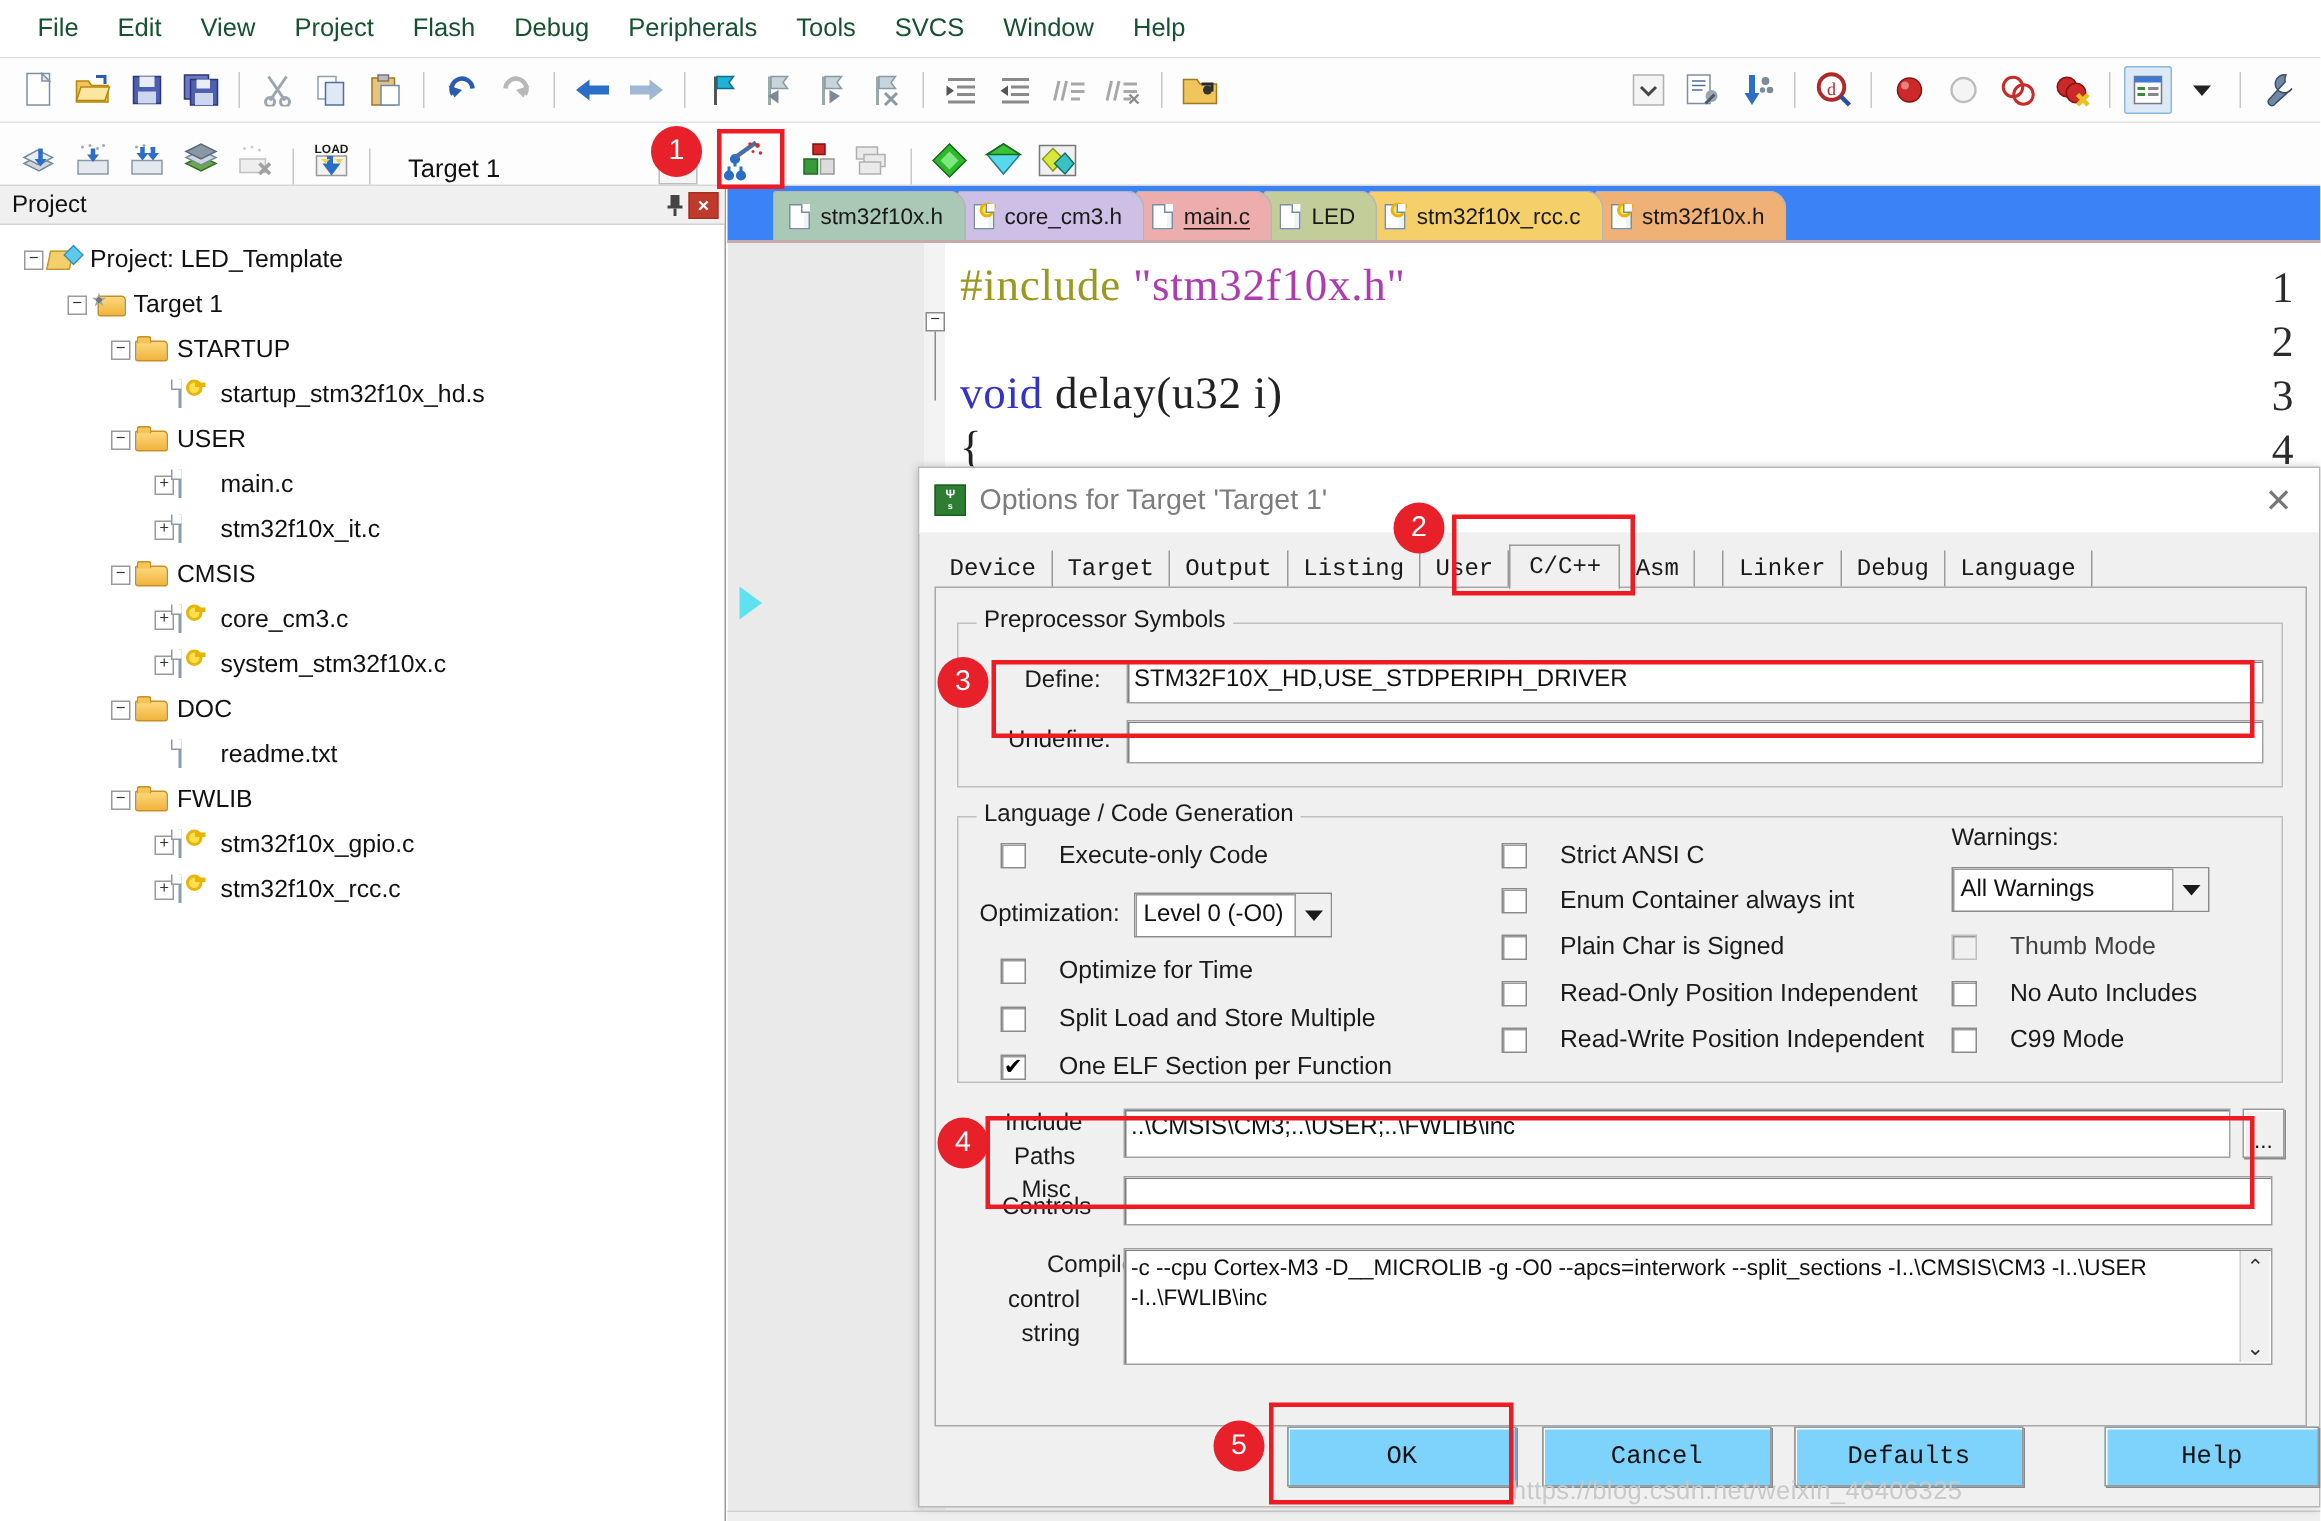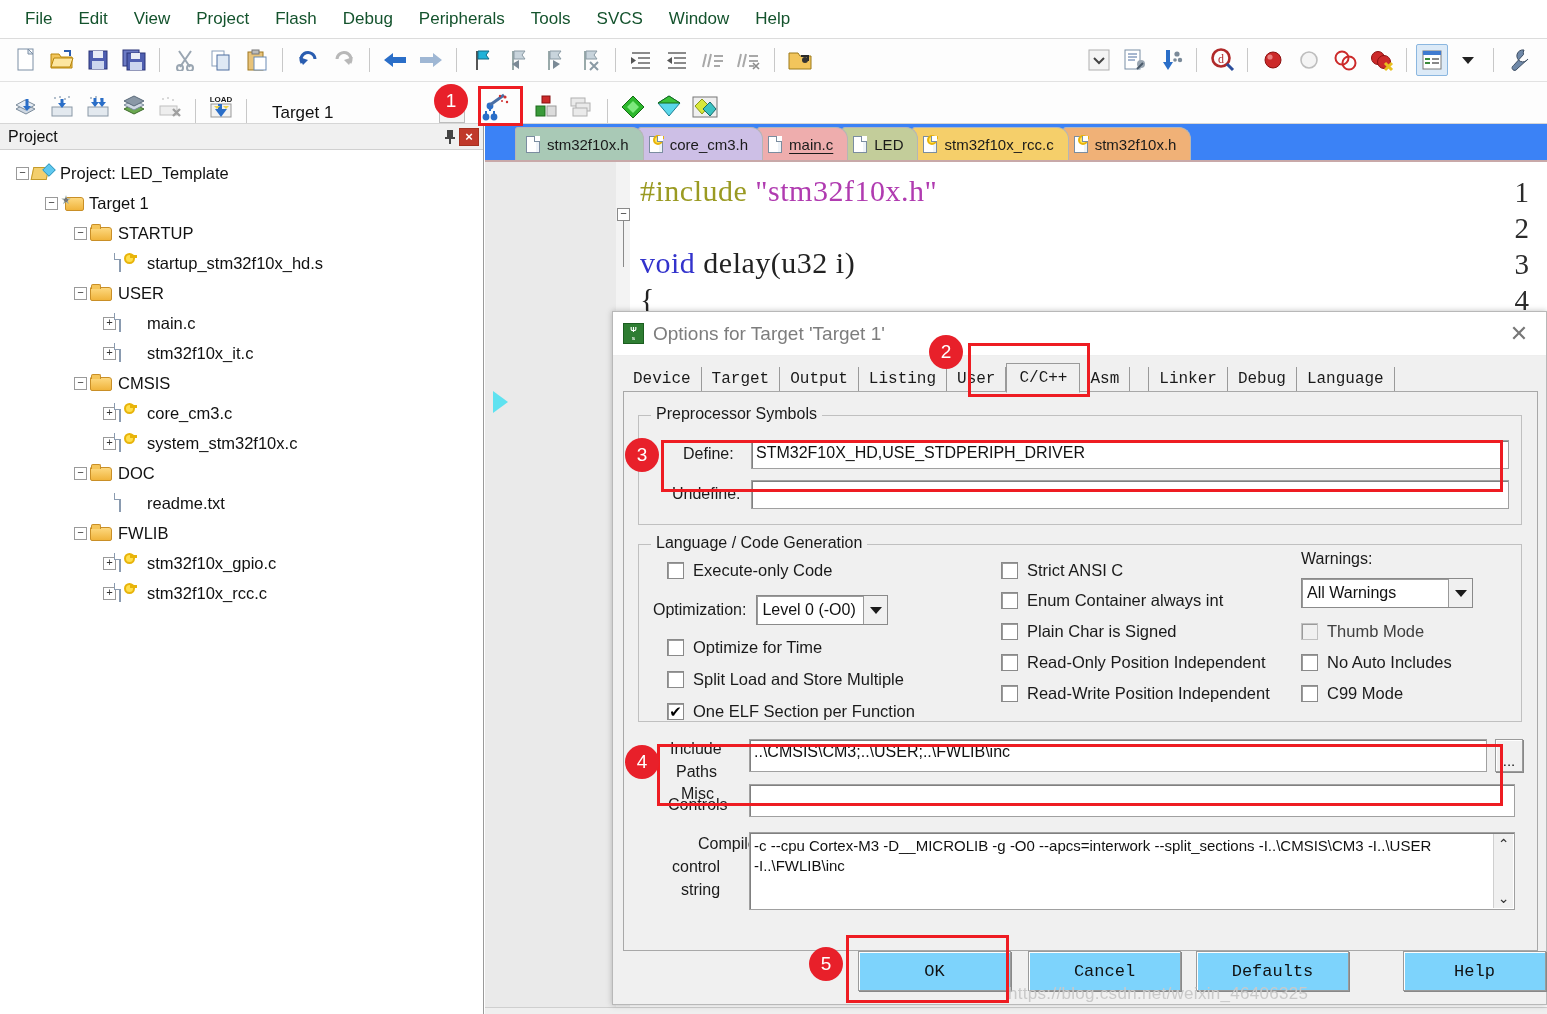--- a/index.html
+++ b/index.html
@@ -222,21 +222,21 @@
     box-shadow: inset 1px 1px 0 #808080;
     font-size:16px; color:#111; padding:3px 4px; overflow:hidden; white-space:nowrap;
   }
   .cbx {
     width:17px;height:17px;background:#fff;border:1px solid #8a8a8a;
     box-shadow: inset 1px 1px 0 #9a9a9a;
     display:inline-flex;align-items:center;justify-content:center;
     font-size:15px;line-height:1;color:#000;flex:0 0 auto;
   }
   .cbx.dis { background:#f0f0f0; border-color:#c0c0c0; }
-  .chkrow { display:flex; align-items:center; gap:9px; }
+  .chkrow { display:flex; align-items:center; gap:22px; }
   .chkrow .ct { font-size:16.5px; color:#1a1a1a; }
   .chkrow.dis .ct { color:#404040; }
   .combo {
     background:#fff;border:1px solid #8a8a8a; box-shadow: inset 1px 1px 0 #9a9a9a;
     display:flex; align-items:center; font-size:16px; color:#111;
   }
   .combo .cv { flex:1; padding-left:5px; white-space:nowrap; }
   .combo .arr {
     width:24px; height:100%; background:#f0f0f0; border-left:1px solid #9a9a9a;
     display:flex; align-items:center; justify-content:center;

